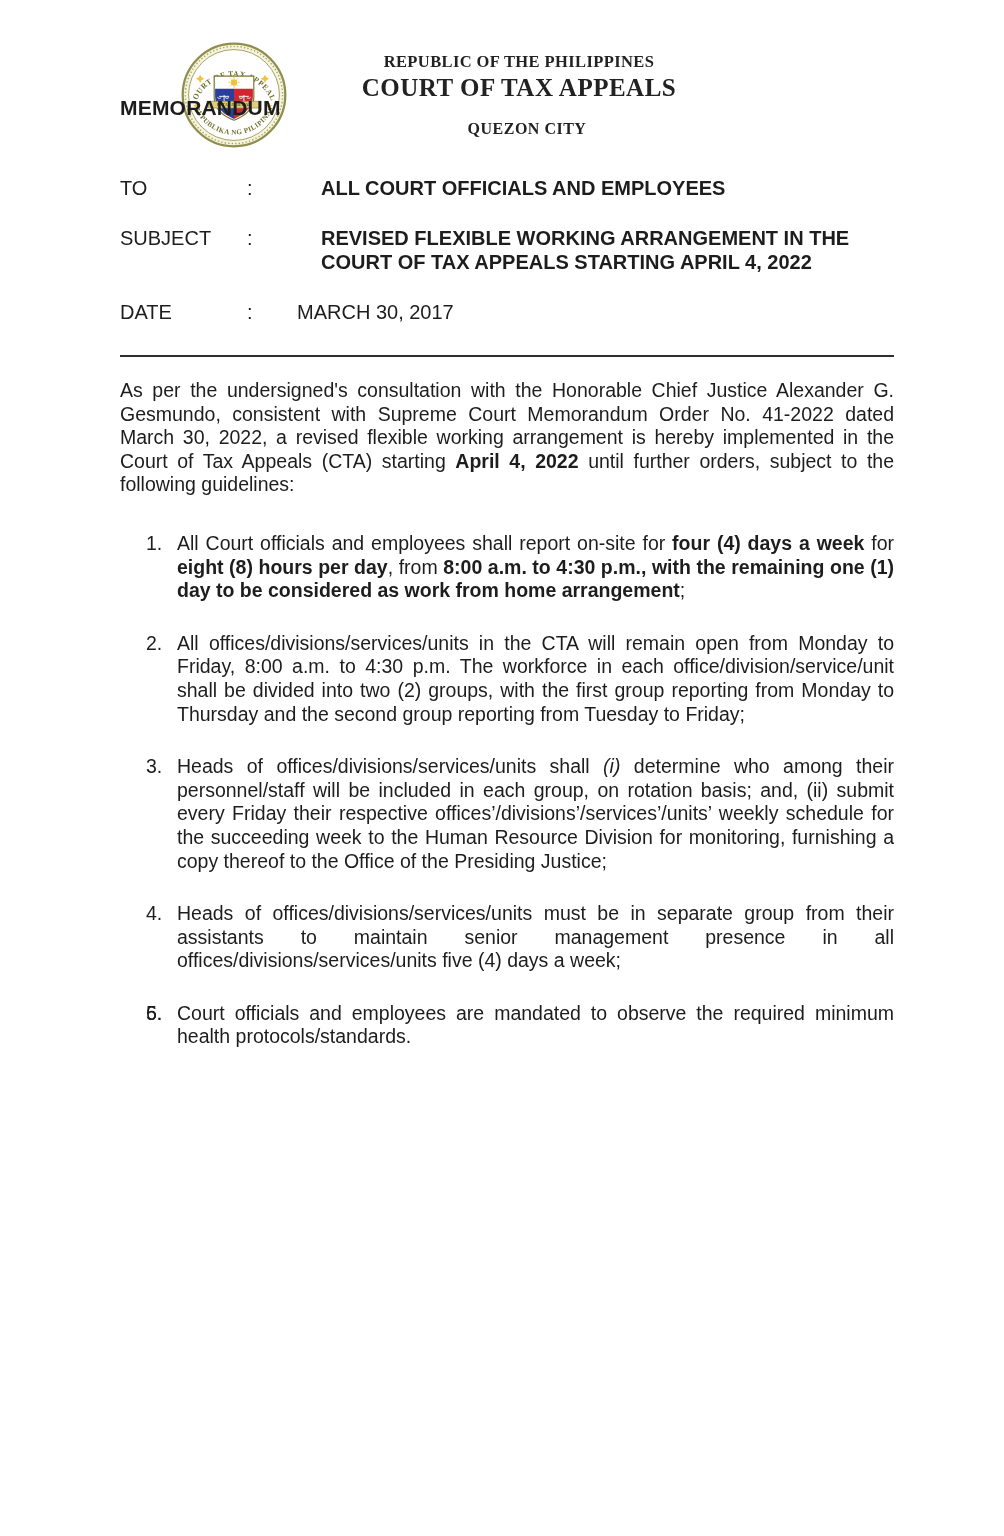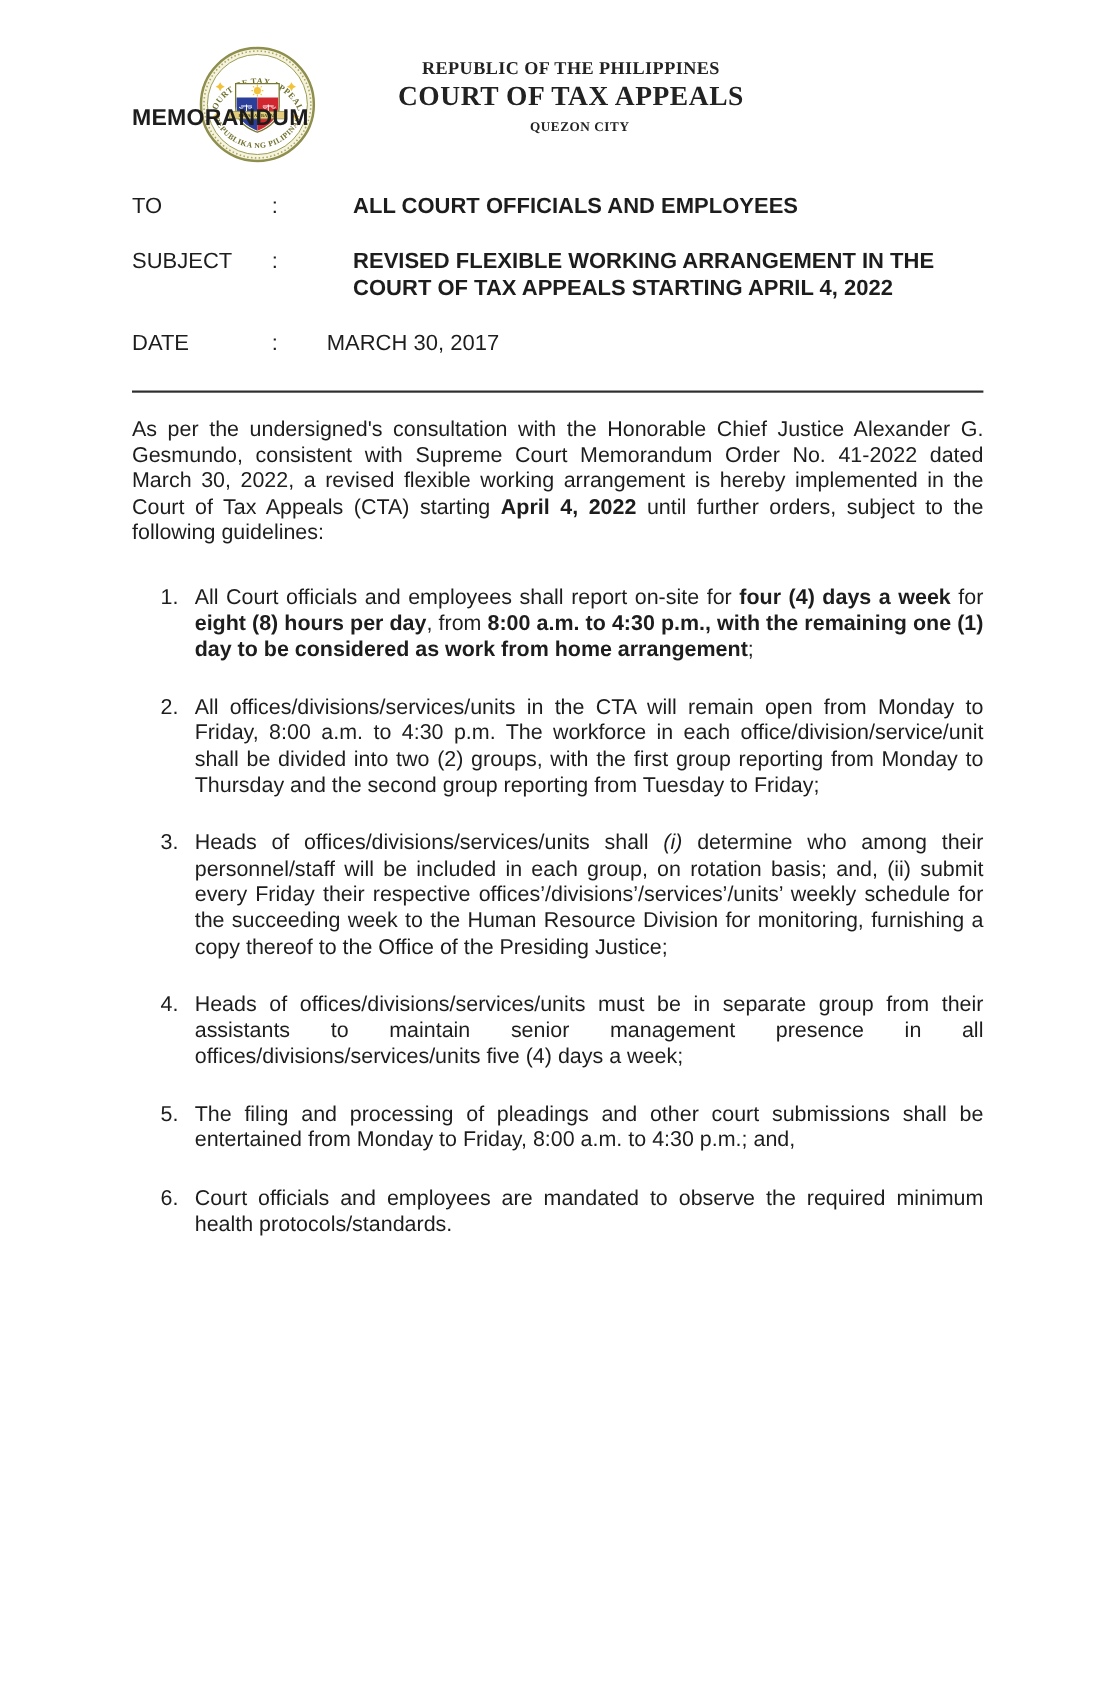--- a/index.html
+++ b/index.html
@@ -25,21 +25,21 @@
     left: 269px;
     top: 52px;
     width: 500px;
     text-align: center;
     font-family: "Liberation Serif", serif;
     font-weight: bold;
     color: #222;
   }
   .lh1 { font-size: 16.5px; letter-spacing: 0.4px; line-height: 20px; }
   .lh2 { font-size: 25px;   letter-spacing: 0.5px; line-height: 29px; margin-top: 1px; }
-  .lh3 { font-size: 12px;   letter-spacing: 0.5px; line-height: 21px; margin-top: 3px; padding-left: 16px; }
+  .lh3 { font-size: 16px;   letter-spacing: 0.5px; line-height: 21px; margin-top: 16px; padding-left: 16px; }
 
   
   .content {
     position: absolute;
     left: 120px;
     top: 0;
     width: 774px;
   }
   .memo-title {
     padding-top: 96px;
@@ -208,21 +208,20 @@
       <li>
         <span class="num">3.</span>
         <span class="itext"><span>Heads of offices/divisions/services/units shall </span><span class="i">(i)</span><span> determine who among their personnel/staff will be included in each group, on rotation basis; and, (ii) submit every Friday their respective offices’/divisions’/services’/units’ weekly schedule for the succeeding week to the Human Resource Division for monitoring, furnishing a copy thereof to the Office of the Presiding Justice;</span></span>
       </li>
       <li>
         <span class="num">4.</span>
         <span class="itext"><span>Heads of offices/divisions/services/units must be in separate group from their assistants to maintain senior management presence in all offices/divisions/services/units five (4) days a week;</span></span>
       </li>
       <li>
         <span class="num">5.</span>
-        <span class="itext"><span>The filing and processing of pleadings and other court submissions shall be entertained from Monday to Friday, 8:00 a.m. to 4:30 p.m.; and,</span></span>
       </li>
       <li>
         <span class="num">6.</span>
         <span class="itext"><span>Court officials and employees are mandated to observe the required minimum health protocols/standards.</span></span>
       </li>
     </ol>
 
   </div>
 </div>
 

